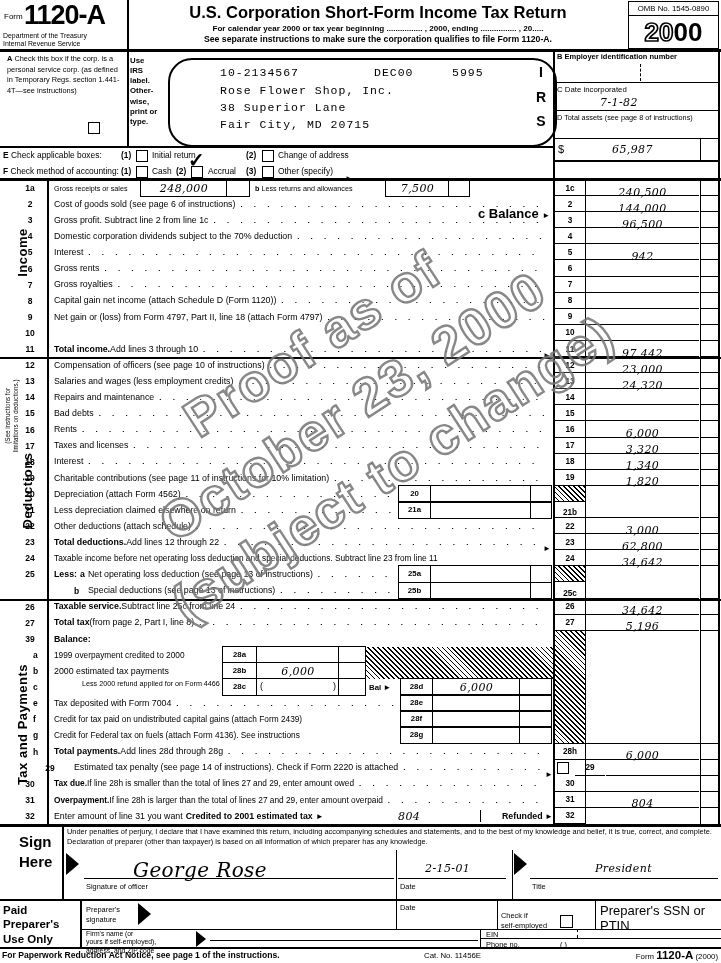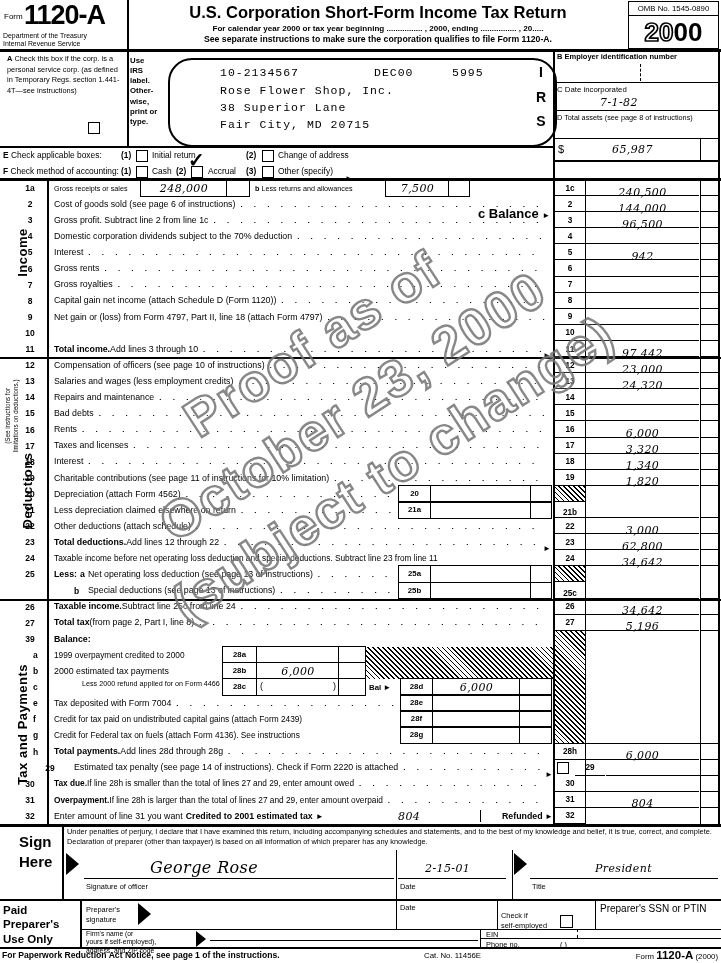--- a/index.html
+++ b/index.html
@@ -477,21 +477,21 @@
       <span class="ibx-val hand" style="left:34px;right:22px;"></span>
     </span>
     <span class="ref" style="padding-top:6px;">25c</span>
     <span class="amt"><span class="hand"></span></span>
     <span class="cts"></span>
   </div>
 
   <div class="row" style="top:598.6px;">
     <span class="lno">26</span>
     <span class="lead">
-        <span class="b">Taxable income.</span>
+        <span class="b">Taxable service.</span>
         <span> Subtract line 25c from line 24</span>
         <span class="dots"></span>
       </span>
     <span class="ref">26</span>
     <span class="amt"><span class="hand">34,642</span></span>
     <span class="cts"></span>
   </div>
 
   <div class="row" style="top:614.7px;">
     <span class="lno">27</span>
@@ -662,21 +662,21 @@
   </div>
 
   <div class="vl" style="left:62px;top:824px;height:76px;width:1.5px;"></div>
   <div class="abs b" style="left:19px;top:832px;font-size:15px;line-height:1.35;">
     <div>Sign</div>
     <div>Here</div>
   </div>
   <div class="abs" style="left:67px;top:827px;width:648px;font-size:7.4px;line-height:1.35;">Under penalties of perjury, I declare that I have examined this return, including accompanying schedules and statements, and to the best of my knowledge and belief, it is true, correct, and complete. Declaration of preparer (other than taxpayer) is based on all information of which preparer has any knowledge.</div>
   <span class="bigarrow" style="left:66px;top:853px;"></span>
   <div class="hl" style="left:84px;top:878px;width:310px;"></div>
-  <span class="abs hand" style="left:150px;top:858px;font-size:16px;">George Rose</span>
+  <span class="abs hand" style="left:133px;top:858px;font-size:20px;">George Rose</span>
   <span class="abs" style="left:86px;top:882px;font-size:7.4px;">Signature of officer</span>
   <div class="vl" style="left:396px;top:850px;height:50px;"></div>
   <div class="hl" style="left:398px;top:878px;width:108px;"></div>
   <span class="abs hand" style="left:425px;top:862px;">2-15-01</span>
   <span class="abs" style="left:400px;top:882px;font-size:7.4px;">Date</span>
   <div class="vl" style="left:512px;top:850px;height:50px;"></div>
   <span class="bigarrow" style="left:514px;top:853px;"></span>
   <div class="hl" style="left:530px;top:878px;width:188px;"></div>
   <span class="abs hand" style="left:595px;top:862px;">President</span>
   <span class="abs" style="left:532px;top:882px;font-size:7.4px;">Title</span>
@@ -696,21 +696,21 @@
   <span class="abs" style="left:86px;top:906px;width:300px;height:20px;"></span>
   <div class="vl" style="left:396px;top:901px;height:28px;"></div>
   <span class="abs" style="left:400px;top:903px;font-size:7.4px;">Date</span>
   <div class="vl" style="left:497px;top:901px;height:28px;"></div>
   <div class="abs" style="left:501px;top:911px;font-size:7.4px;line-height:1.3;">
     <div>Check if</div>
     <div>self-employed</div>
   </div>
   <span class="cb abs" style="left:560px;top:915px;width:11px;height:11px;"></span>
   <div class="vl" style="left:595px;top:901px;height:28px;"></div>
-  <span class="abs" style="left:600px;top:903px;font-size:10px;">Preparer's SSN or PTIN</span>
+  <span class="abs" style="left:600px;top:903px;font-size:13px;">Preparer's SSN or PTIN</span>
   <div class="hl" style="left:80px;top:928.5px;width:641px;"></div>
   <div class="abs" style="left:86px;top:930px;font-size:6.8px;line-height:1.25;width:112px;">
     <div>Firm's name (or</div>
     <div>yours if self-employed),</div>
     <div>address, and ZIP code</div>
   </div>
   <span class="bigarrow" style="left:196px;top:931px;border-left-width:10px;border-top-width:8px;border-bottom-width:8px;"></span>
   <div class="hl" style="left:210px;top:940px;width:268px;"></div>
   <span class="abs" style="left:210px;top:930px;width:268px;height:16px;"></span>
   <div class="vl" style="left:480px;top:929px;height:18px;"></div>

